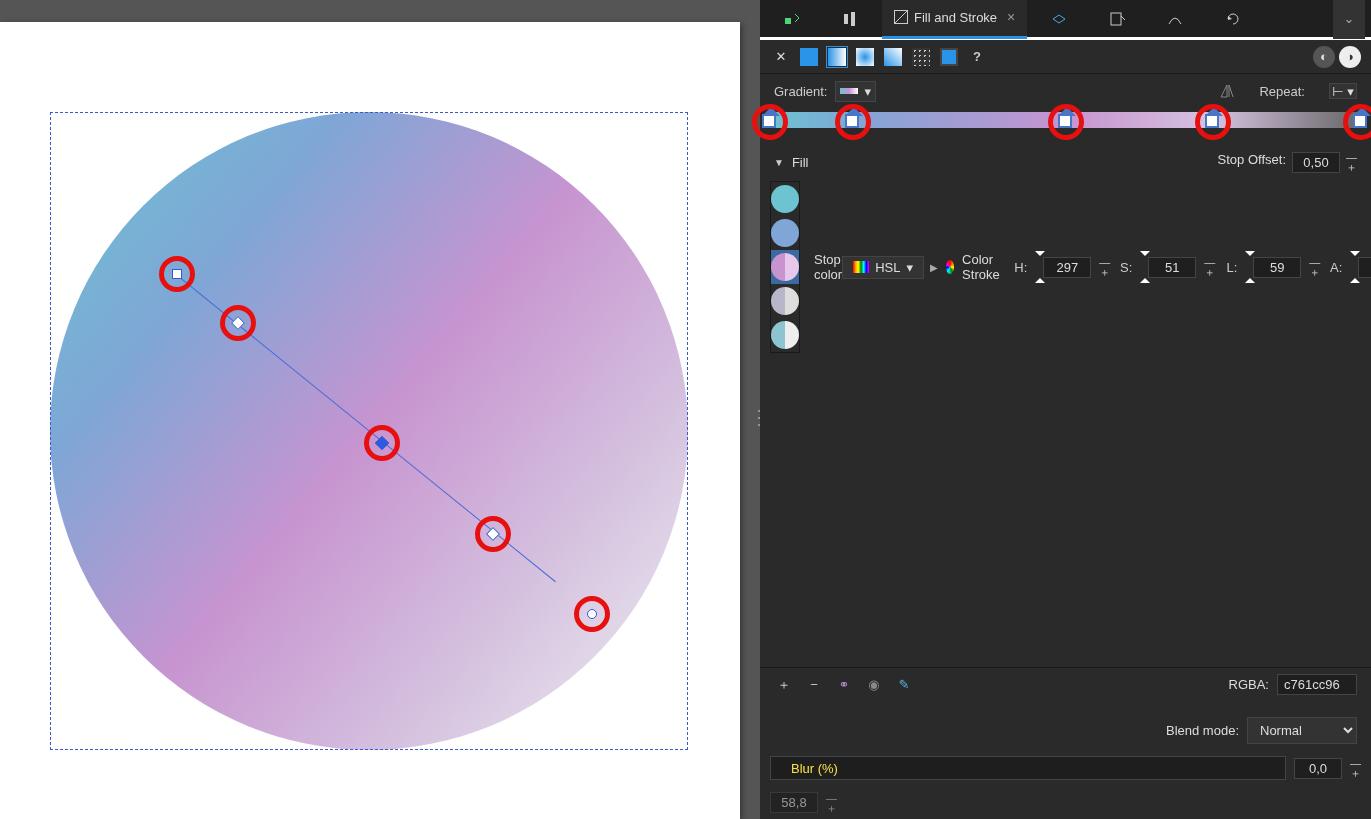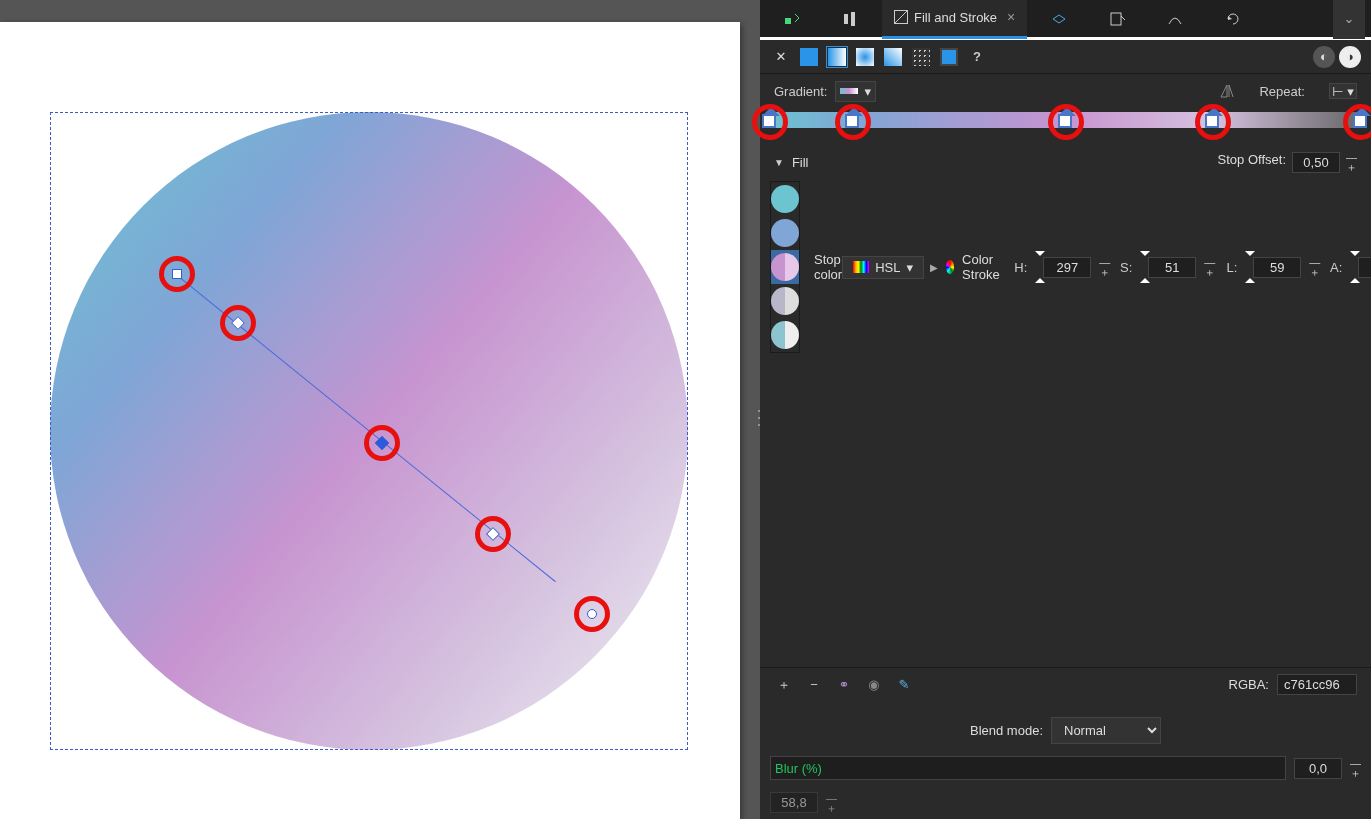--- a/index.html
+++ b/index.html
@@ -103,26 +103,26 @@
 .track .bar{z-index:1;}
 .track .thumb{position:absolute;top:-4px;width:0;height:0;border-left:5px solid transparent;border-right:5px solid transparent;border-top:5px solid #fff;z-index:2;}
 .track .thumb.bot{top:auto;bottom:-4px;border-top:none;border-bottom:5px solid #fff;}
 
 .stops-footer{display:flex;align-items:center;gap:10px;padding:6px 14px;border-top:1px solid #1a1a1a;margin-top:auto;}
 .fbtn{width:20px;height:20px;display:flex;align-items:center;justify-content:center;color:#ccc;cursor:pointer;}
 .rgba-row{margin-left:auto;display:flex;align-items:center;gap:8px;}
 .rgba-row input{background:#1f1f1f;border:1px solid #444;color:#ddd;padding:2px 6px;width:80px;}
 
 .bottom-block{margin-top:10px;}
-.blend-row{display:flex;align-items:center;justify-content:center;gap:8px;padding:6px 14px;}
+.blend-row{display:flex;align-items:center;justify-content:flex-end;gap:8px;padding:6px 14px;}
 .blend-row select{background:#333;color:#ddd;border:1px solid #444;padding:4px 8px;width:110px;}
 .slider-full{display:flex;align-items:center;gap:8px;padding:6px 10px;}
 .slider-full .trackf{flex:1;height:24px;display:flex;align-items:center;position:relative;background:#1e1e1e;border:1px solid #444;}
 .slider-full .trackf .fill{position:absolute;left:0;top:0;bottom:0;background:#2a66c9;}
-.slider-full .trackf .lbl{position:absolute;left:4px;color:#22c55e;z-index:1;}
+.slider-full .trackf .lbl{position:absolute;left:20px;color:#fde047;z-index:1;}
 </style>
 </head>
 <body>
 
 <div class="canvas-area">
   <div class="artboard">
     <div class="circle"></div>
     <div class="bbox"></div>
     <div class="grad-line"></div>
     <div class="stop-node" style="left:177px;top:252px"></div>

